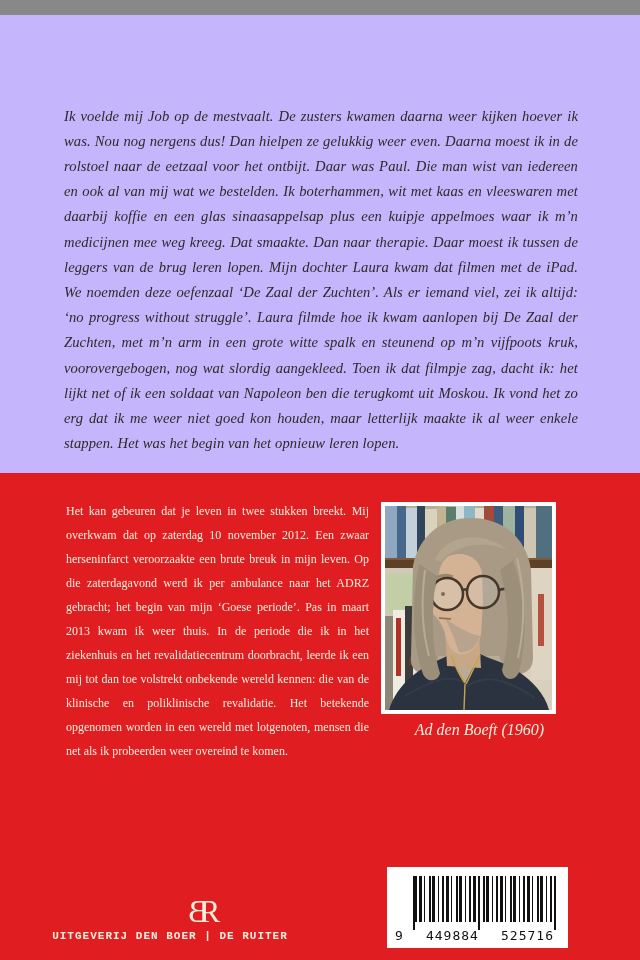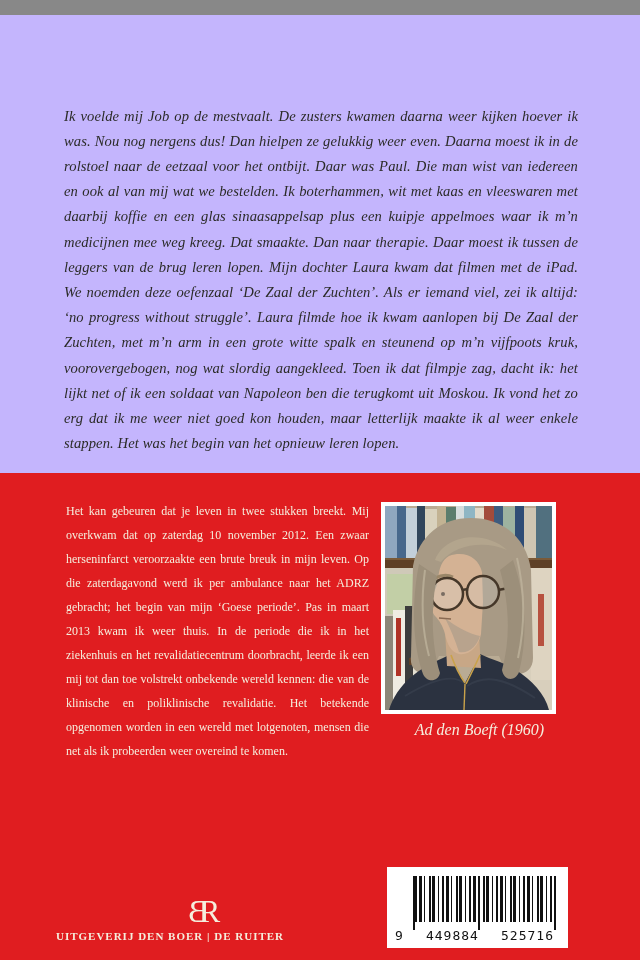--- a/index.html
+++ b/index.html
@@ -113,20 +113,21 @@
     font-family: "Liberation Serif", serif;
   }
   .monogram .m-left { display: inline-block; transform: scaleX(-1); }
   .monogram .m-right { display: inline-block; margin-left: -9px; }
   .imprint {
     margin-top: 3px;
     font-weight: bold;
     font-size: 11px;
     letter-spacing: 1px;
     white-space: nowrap;
+    font-family: Liberation Mono, monospace;
   }
 </style>
 </head>
 <body>
 
 <div class="page">
 
   <p class="top-excerpt">Ik voelde mij Job op de mestvaalt. De zusters kwamen daarna weer kijken hoever ik was. Nou nog nergens dus! Dan hielpen ze gelukkig weer even. Daarna moest ik in de rolstoel naar de eetzaal voor het ontbijt. Daar was Paul. Die man wist van iedereen en ook al van mij wat we bestelden. Ik boterhammen, wit met kaas en vleeswaren met daarbij koffie en een glas sinaasappelsap plus een kuipje appelmoes waar ik m’n medicijnen mee weg kreeg. Dat smaakte. Dan naar therapie. Daar moest ik tussen de leggers van de brug leren lopen. Mijn dochter Laura kwam dat filmen met de iPad. We noemden deze oefenzaal ‘De Zaal der Zuchten’. Als er iemand viel, zei ik altijd: ‘no progress without struggle’. Laura filmde hoe ik kwam aanlopen bij De Zaal der Zuchten, met m’n arm in een grote witte spalk en steunend op m’n vijfpoots kruk, voorovergebogen, nog wat slordig aangekleed. Toen ik dat filmpje zag, dacht ik: het lijkt net of ik een soldaat van Napoleon ben die terugkomt uit Moskou. Ik vond het zo erg dat ik me weer niet goed kon houden, maar letterlijk maakte ik al weer enkele stappen. Het was het begin van het opnieuw leren lopen.</p>
 
   <section class="red-section">

